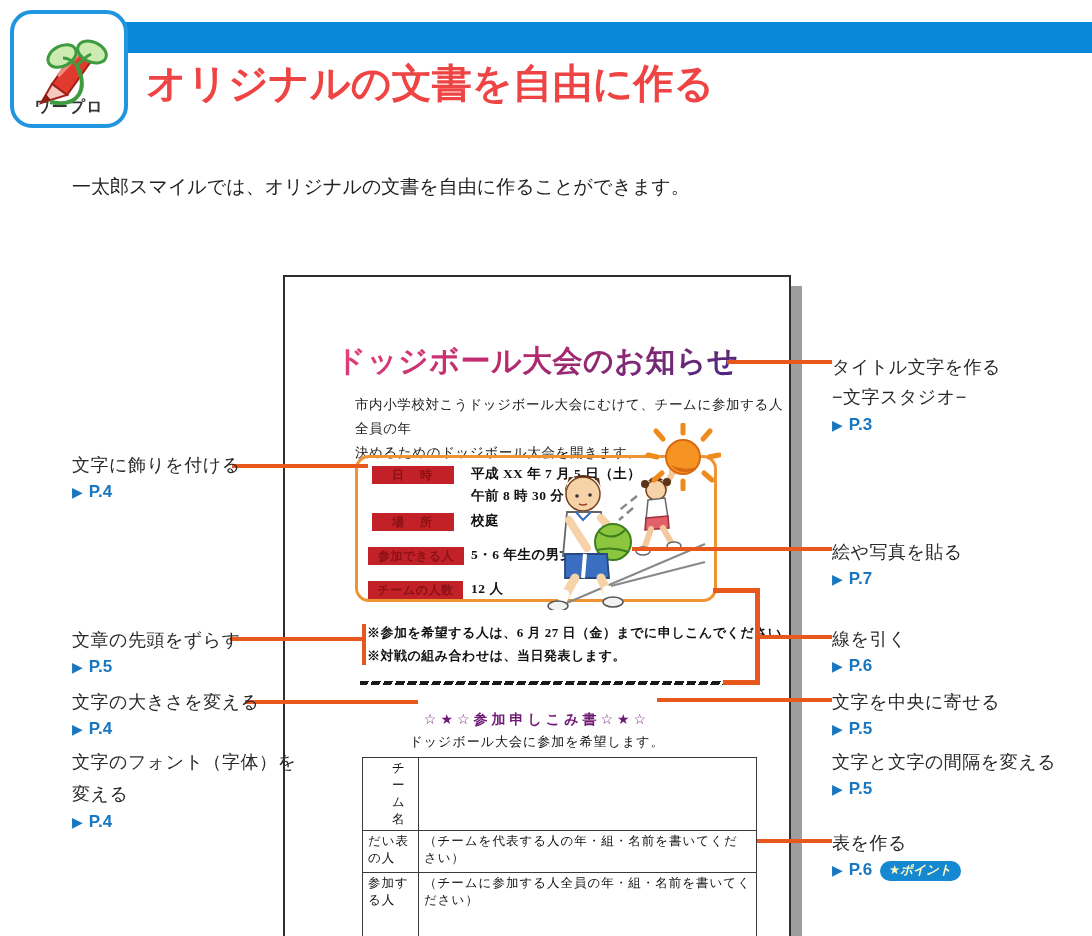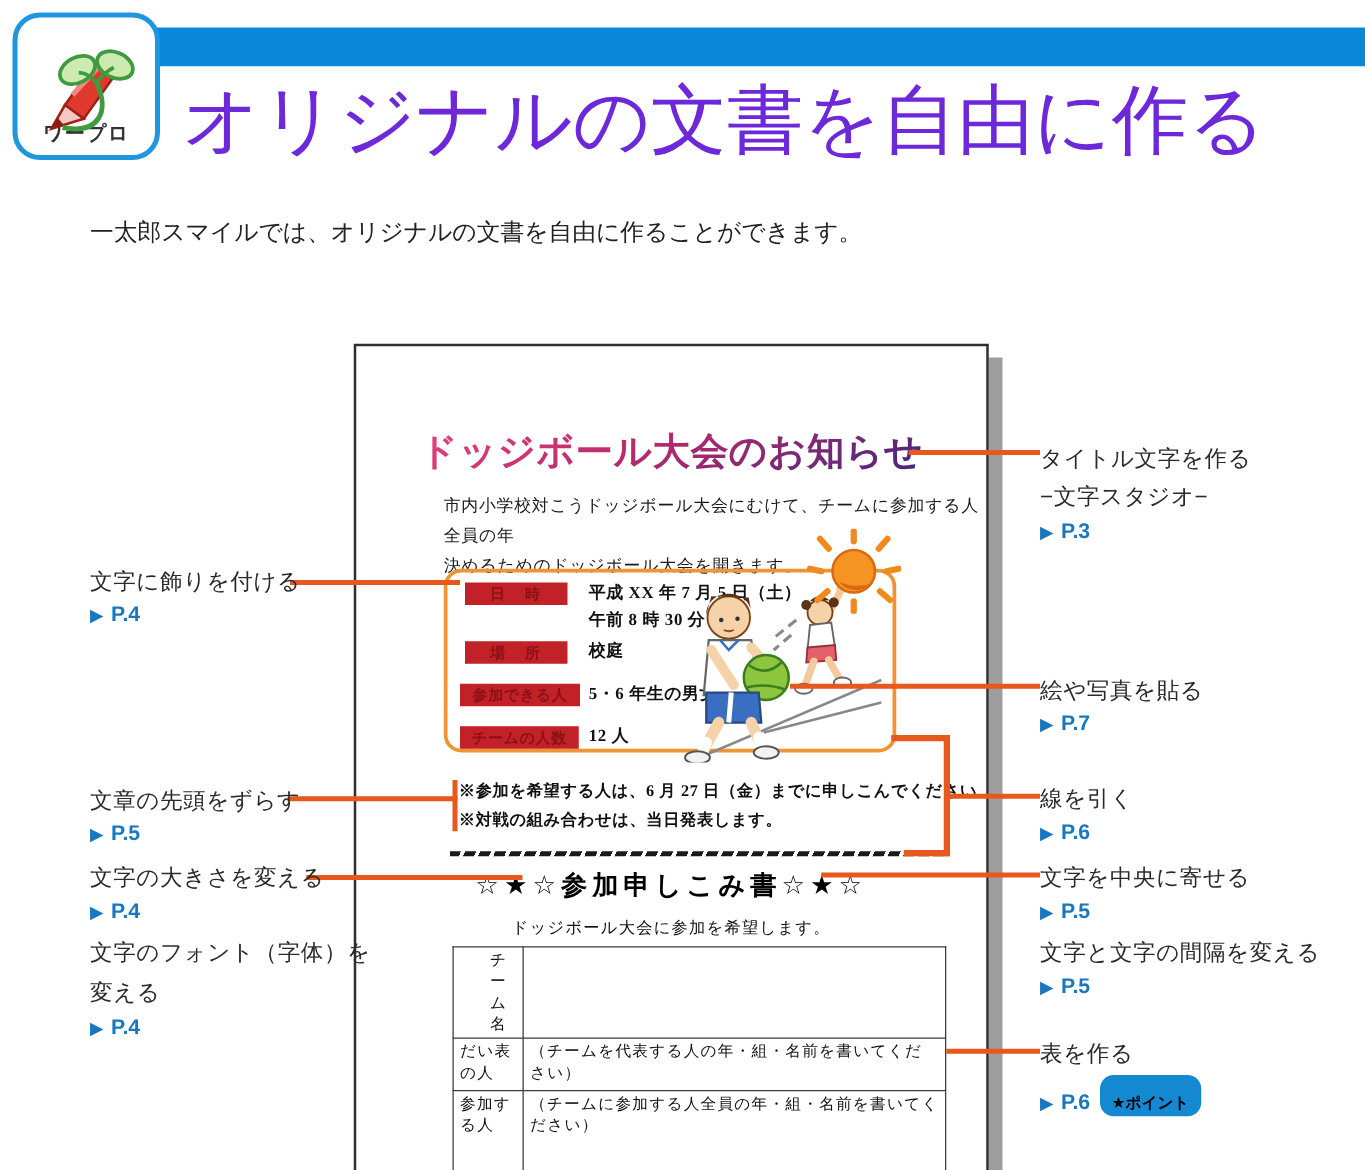--- a/index.html
+++ b/index.html
@@ -11,21 +11,21 @@
   
   .blue-bar { position:absolute; left:118px; top:22px; width:974px; height:31px; background:#0987d9; }
   .icon-box {
     position:absolute; left:10px; top:10px; width:118px; height:118px; background:#ffffff;
     border:4px solid #2196e0; border-radius:22px; z-index:3;
     display:flex; flex-direction:column; align-items:center; justify-content:flex-end;
   }
   .icon-box svg { position:absolute; top:4px; left:8px; }
   .icon-label { font-size:16px; font-weight:bold; color:#333; margin-bottom:6px; letter-spacing:1px; }
   .page-title {
-    position:absolute; left:146px; top:56px; font-size:61px; font-weight:400; color:#6d28d9;
+    position:absolute; left:146px; top:56px; font-size:40px; font-weight:700; color:#ef4444;
     letter-spacing:0px; white-space:nowrap;
   }
   
   .intro { position:absolute; left:72px; top:170px; font-size:19px; color:#222; line-height:34px; }
   
   .doc-shadow { position:absolute; left:791px; top:286px; width:11px; height:650px; background:#9e9e9e; z-index:1; }
   .doc-page {
     position:absolute; left:283px; top:275px; width:508px; height:680px; background:#ffffff;
     border:2px solid #2e2e2e; z-index:2;
   }
@@ -44,34 +44,34 @@
     font-family:Liberation Serif, serif;
   }
   .info-val { position:absolute; font-size:13.5px; color:#111; font-weight:600; letter-spacing:0.5px; white-space:nowrap; }
   .kids { position:absolute; left:228px; top:183px; z-index:3; }
   .sun { position:absolute; left:360px; top:146px; z-index:4; }
   .notes { position:absolute; left:82px; top:344px; font-size:13px; line-height:23px; color:#111; font-weight:600; letter-spacing:0.5px; white-space:nowrap; }
   .divider {
     position:absolute; left:75px; top:404px; width:397px; height:4px;
     background:repeating-linear-gradient(115deg,#1a1a1a 0 8px,#ffffff 8px 11px);
   }
-  .form-heading { position:absolute; left:0; right:0; top:417px; text-align:center; font-size:21px; font-weight:800; color:#000000; letter-spacing:4px; white-space:nowrap; }
+  .form-heading { position:absolute; left:0; right:0; top:434px; text-align:center; font-size:14px; font-weight:800; color:#701a75; letter-spacing:4px; white-space:nowrap; }
   .form-intro { position:absolute; left:0; right:0; top:456px; text-align:center; font-size:13px; color:#111; letter-spacing:1px; }
   .app-table { position:absolute; left:77px; top:480px; width:395px; border-collapse:collapse; font-size:12.5px; color:#111; letter-spacing:1px; }
   .app-table td { border:1.5px solid #3a3a3a; vertical-align:top; padding:2px 5px; line-height:17px; }
   .app-table td.c1 { width:56px; }
   
   .oline { position:absolute; height:4px; background:#e8571c; z-index:6; }
   .ovline { position:absolute; width:4px; background:#e8571c; z-index:6; }
   .co-label { position:absolute; font-size:18px; color:#2a2a2a; white-space:nowrap; z-index:6; letter-spacing:0.5px; }
   .pref { position:absolute; z-index:6; font-size:17px; font-weight:bold; color:#1877c0; white-space:nowrap; }
   .pref .arr { font-size:14px; margin-right:6px; }
   .badge {
-    display:inline-block; background:#1588d2; color:#000000; font-size:12.5px; font-weight:bold; 
-    border-radius:11px; padding:14px 9px 2px 9px; margin-left:8px; letter-spacing:0px; vertical-align:1px;
+    display:inline-block; background:#1588d2; color:#fef9c3; font-size:12.5px; font-weight:bold; font-style:italic;
+    border-radius:11px; padding:1px 9px 2px 9px; margin-left:8px; letter-spacing:0px; vertical-align:1px;
   }
 </style>
 </head>
 <body>
 
 <div id="canvas">
 
   <div class="blue-bar"></div>
   <div class="icon-box">
     <svg width="100" height="88" viewBox="0 0 100 88">

